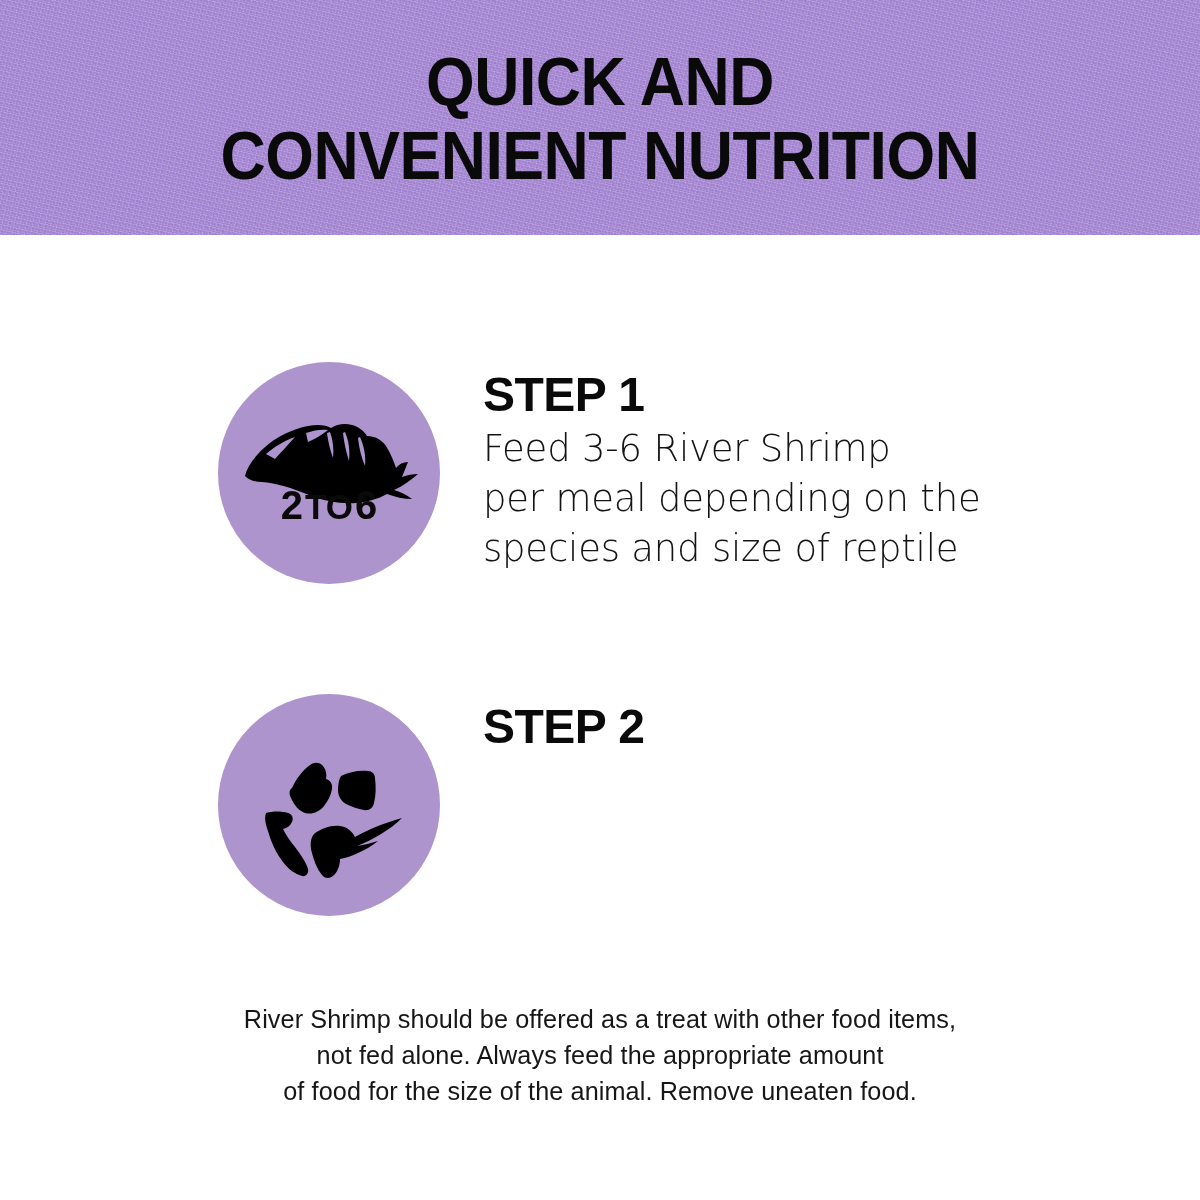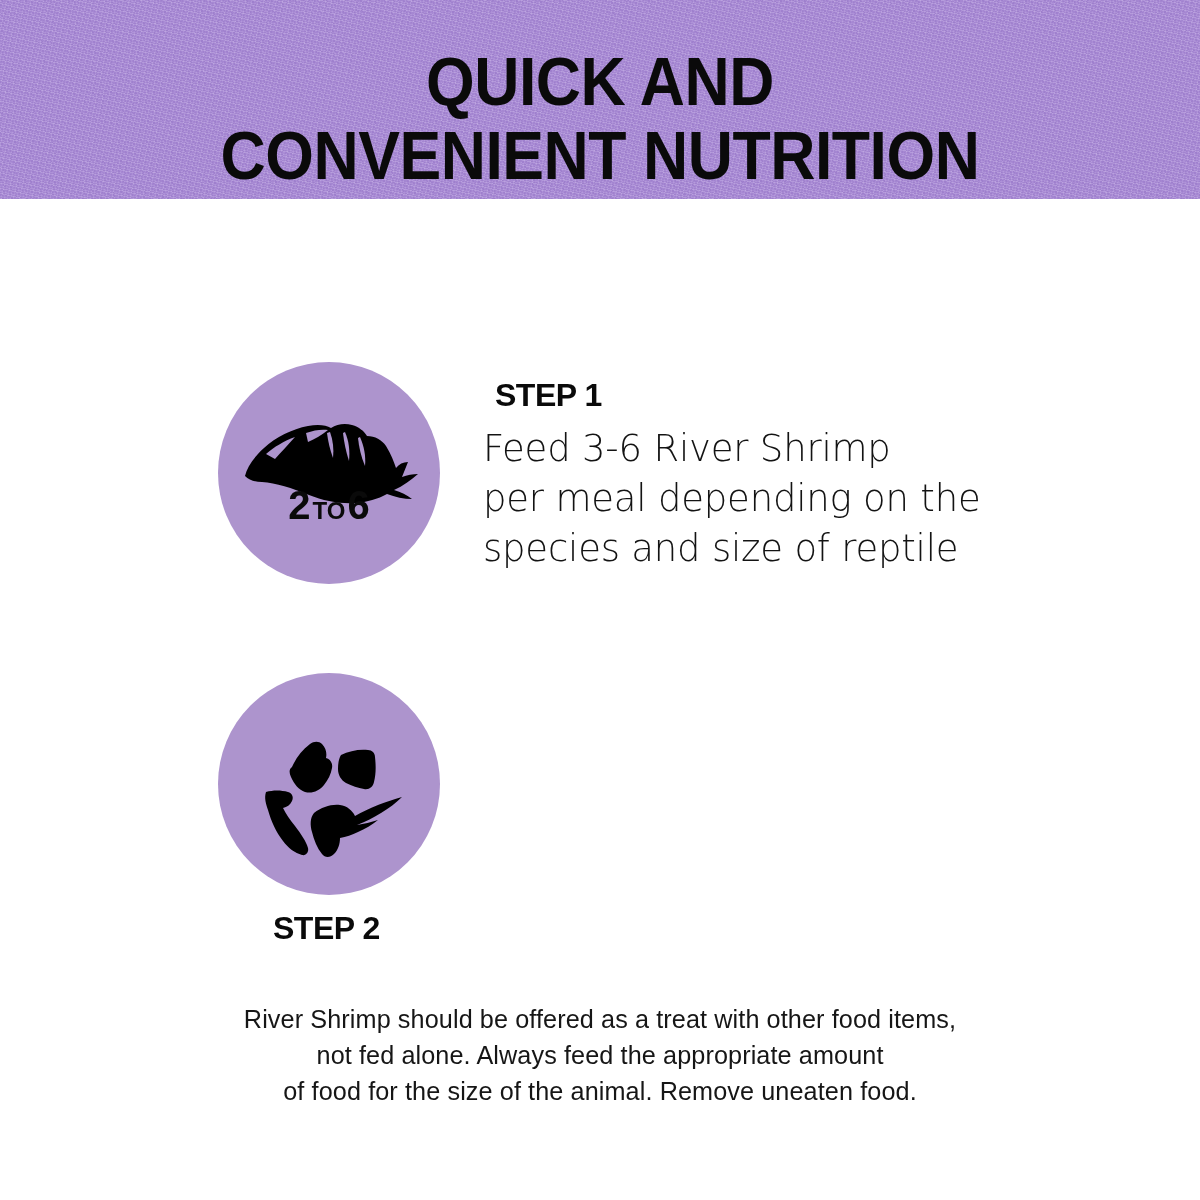--- a/index.html
+++ b/index.html
@@ -14,21 +14,21 @@
     overflow: hidden;
     position: relative;
   }
 
   
   .banner {
     position: absolute;
     left: 0;
     top: 0;
     width: 1200px;
-    height: 199px;
+    height: 235px;
     background-color: #a98ad7;
     overflow: hidden;
   }
   .banner-texture {
     position: absolute;
     inset: 0;
     opacity: 0.55;
     background-image:
       repeating-linear-gradient(13deg,
         rgba(255,255,255,0.22) 0px,
@@ -79,21 +79,21 @@
     top: 235px;
     width: 1200px;
   }
   .step-row {
     display: flex;
     align-items: flex-start;
     position: absolute;
     left: 218px;
   }
   .step-row.step-1 { top: 127px; }
-  .step-row.step-2 { top: 438px; flex-direction: column; }
+  .step-row.step-2 { top: 459px; }
 
   .step-badge {
     position: relative;
     width: 222px;
     height: 222px;
     border-radius: 50%;
     background: #ad94cd;
     flex: 0 0 auto;
   }
   .badge-art {
@@ -109,35 +109,35 @@
     top: 121px;
     text-align: center;
     color: #0a0a0a;
     font-family: "Liberation Sans Narrow", "Liberation Sans", sans-serif;
     font-weight: 700;
     font-size: 40px;
     line-height: 44px;
     letter-spacing: 0px;
   }
   .badge-count .small {
-    font-size: 24px;
+    font-size: 35px;
     letter-spacing: 0px;
     padding: 0 2px;
   }
 
   .step-text {
     margin-left: 43px;
     padding-top: 6px;
   }
   .step-heading {
-    margin: 0 0 2px 12px;
+    margin: 0 0 2px 0;
     color: #0a0a0a;
     font-family: "Liberation Sans", sans-serif;
     font-weight: 700;
-    font-size: 32px;
+    font-size: 48px;
     line-height: 54px;
     letter-spacing: -0.5px;
   }
   .step-body {
     margin: 0;
     color: #131313;
     font-family: "DejaVu Sans", sans-serif;
     font-weight: 300;
     font-size: 37px;
     line-height: 50px;

